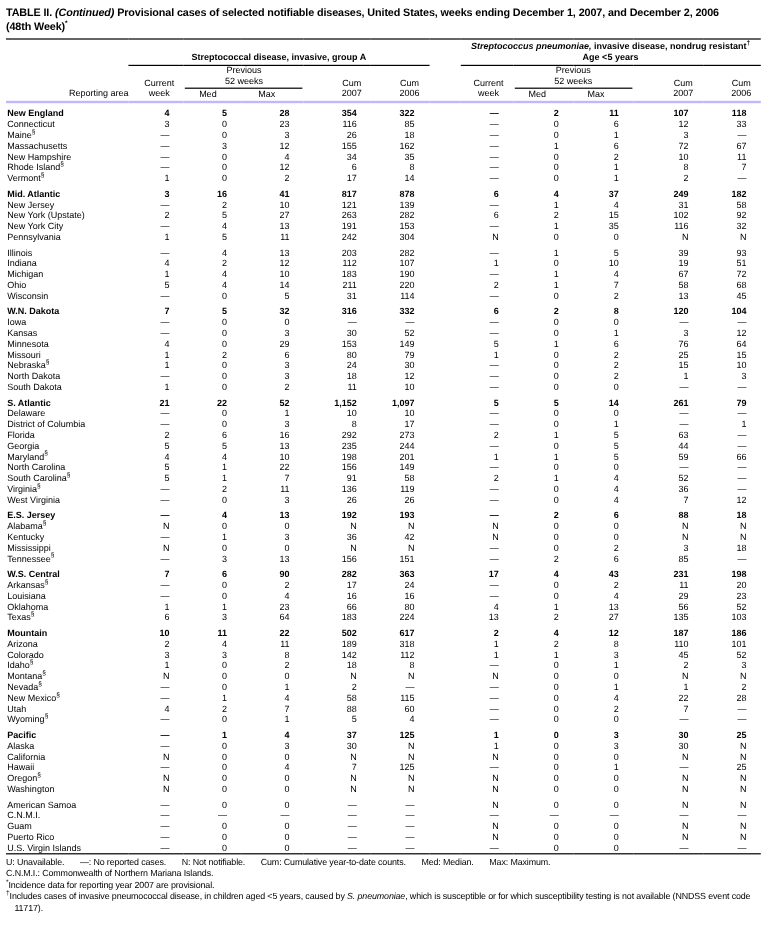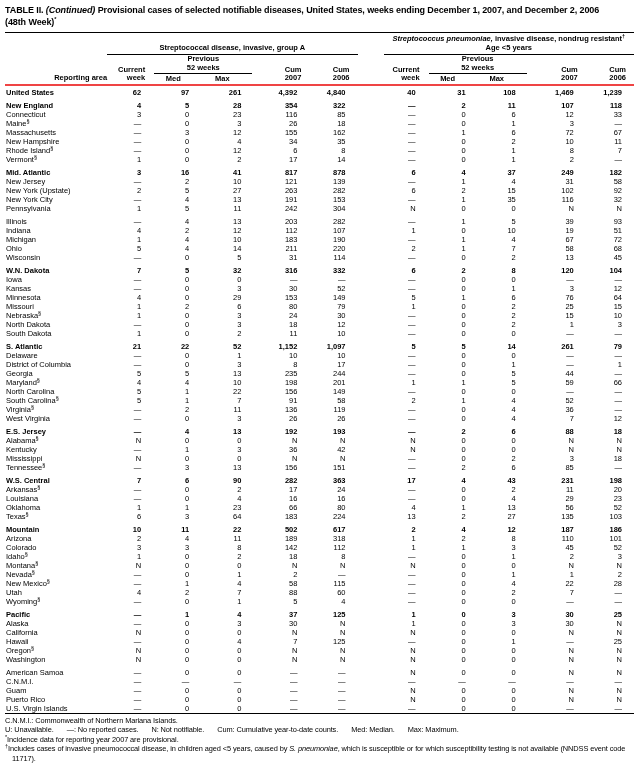--- a/index.html
+++ b/index.html
@@ -9,24 +9,24 @@
   .title i{font-weight:bold;}
   sup{font-size:5.5px;vertical-align:super;line-height:0;}
 
   table{border-collapse:collapse;width:629px;table-layout:fixed;border-top:1px solid #000;border-bottom:1.5px solid #000;}
   th,td{margin:0;padding:0;font-size:7.5px;}
 
   .group-row th{vertical-align:bottom;font-weight:bold;text-align:center;line-height:8.8px;padding-top:2px;}
   .group-row th.group-title{border-bottom:1px solid #000;padding-bottom:1.5px;}
   .group-row th.blank{border-bottom:none;}
 
-  .cols-row th{vertical-align:bottom;border-bottom:2px solid #ef4444;font-weight:bold;line-height:8.6px;padding-bottom:1px;padding-top:2px;}
+  .cols-row th{vertical-align:bottom;border-bottom:2px solid #c4b5fd;font-weight:normal;line-height:8.6px;padding-bottom:1px;padding-top:2px;}
   .cols-row th.area-col{text-align:right;padding-left:1px;}
   .cols-row th.num-h{text-align:right;padding-right:8px;}
-  .cols-row th.num-h .ctr{display:inline-block;text-align:right;}
+  .cols-row th.num-h .ctr{display:inline-block;text-align:center;}
   .cols-row th.prev{padding:0 1px;}
   .prevtop{text-align:center;border-bottom:1px solid #000;padding-bottom:1px;line-height:8.6px;}
   .medmax{display:flex;padding-top:1px;}
   .medmax span{flex:1;text-align:center;padding-right:11px;}
 
   tbody td{line-height:9px;white-space:nowrap;}
   tbody td.area{text-align:left;padding-left:1px;}
   tbody td.num{text-align:right;padding-right:12px;}
   tbody tr.bold td{font-weight:bold;}
   tbody tr.gap td{height:4px;line-height:4px;font-size:1px;}
@@ -96,34 +96,20 @@
           <div class="medmax">
               <span>Med</span>
               <span>Max</span>
             </div>
         </th>
         <th class="num-h"><span class="ctr"><span>Cum</span><br><span>2007</span></span></th>
         <th class="num-h"><span class="ctr"><span>Cum</span><br><span>2006</span></span></th>
       </tr>
     </thead>
     <tbody id="tbody">
-        <tr class="bold first">
-          <td class="area">United States</td>
-          <td class="num">62</td>
-          <td class="num">97</td>
-          <td class="num">261</td>
-          <td class="num">4,392</td>
-          <td class="num">4,840</td>
-          <td></td>
-          <td class="num">40</td>
-          <td class="num">31</td>
-          <td class="num">108</td>
-          <td class="num">1,469</td>
-          <td class="num">1,239</td>
-        </tr>
         <tr class="gap">
           <td colspan="12"></td>
         </tr>
         <tr class="bold">
           <td class="area">New England</td>
           <td class="num">4</td>
           <td class="num">5</td>
           <td class="num">28</td>
           <td class="num">354</td>
           <td class="num">322</td>
@@ -518,20 +504,34 @@
           <td class="num">8</td>
           <td class="num">17</td>
           <td></td>
           <td class="num">—</td>
           <td class="num">0</td>
           <td class="num">1</td>
           <td class="num">—</td>
           <td class="num">1</td>
         </tr>
         <tr>
+          <td class="area">Florida</td>
+          <td class="num">2</td>
+          <td class="num">6</td>
+          <td class="num">16</td>
+          <td class="num">292</td>
+          <td class="num">273</td>
+          <td></td>
+          <td class="num">2</td>
+          <td class="num">1</td>
+          <td class="num">5</td>
+          <td class="num">63</td>
+          <td class="num">—</td>
+        </tr>
+        <tr>
           <td class="area">Georgia</td>
           <td class="num">5</td>
           <td class="num">5</td>
           <td class="num">13</td>
           <td class="num">235</td>
           <td class="num">244</td>
           <td></td>
           <td class="num">—</td>
           <td class="num">0</td>
           <td class="num">5</td>
@@ -1040,20 +1040,20 @@
           <td class="num">—</td>
           <td class="num">0</td>
           <td class="num">0</td>
           <td class="num">—</td>
           <td class="num">—</td>
         </tr>
       </tbody>
   </table>
 
   <div class="footnotes">
+    <div class="fn flush legend" id="legend"><span>U: Unavailable.</span><span>—: No reported cases.</span><span>N: Not notifiable.</span><span>Cum: Cumulative year-to-date counts.</span><span>Med: Median.</span><span>Max: Maximum.</span></div>
     <div class="fn flush">C.N.M.I.: Commonwealth of Northern Mariana Islands.</div>
-    <div class="fn flush legend" id="legend"><span>U: Unavailable.</span><span>—: No reported cases.</span><span>N: Not notifiable.</span><span>Cum: Cumulative year-to-date counts.</span><span>Med: Median.</span><span>Max: Maximum.</span></div>
     <div class="fn"><sup>*</sup><span>Incidence data for reporting year 2007 are provisional.</span></div>
     <div class="fn"><sup>†</sup><span>Includes cases of invasive pneumococcal disease, in children aged &lt;5 years, caused by </span><i>S. pneumoniae</i><span>, which is susceptible or for which susceptibility testing is not available (NNDSS event code 11717).</span></div>
 
   </div>
 
 </div>
 
 </body></html>

